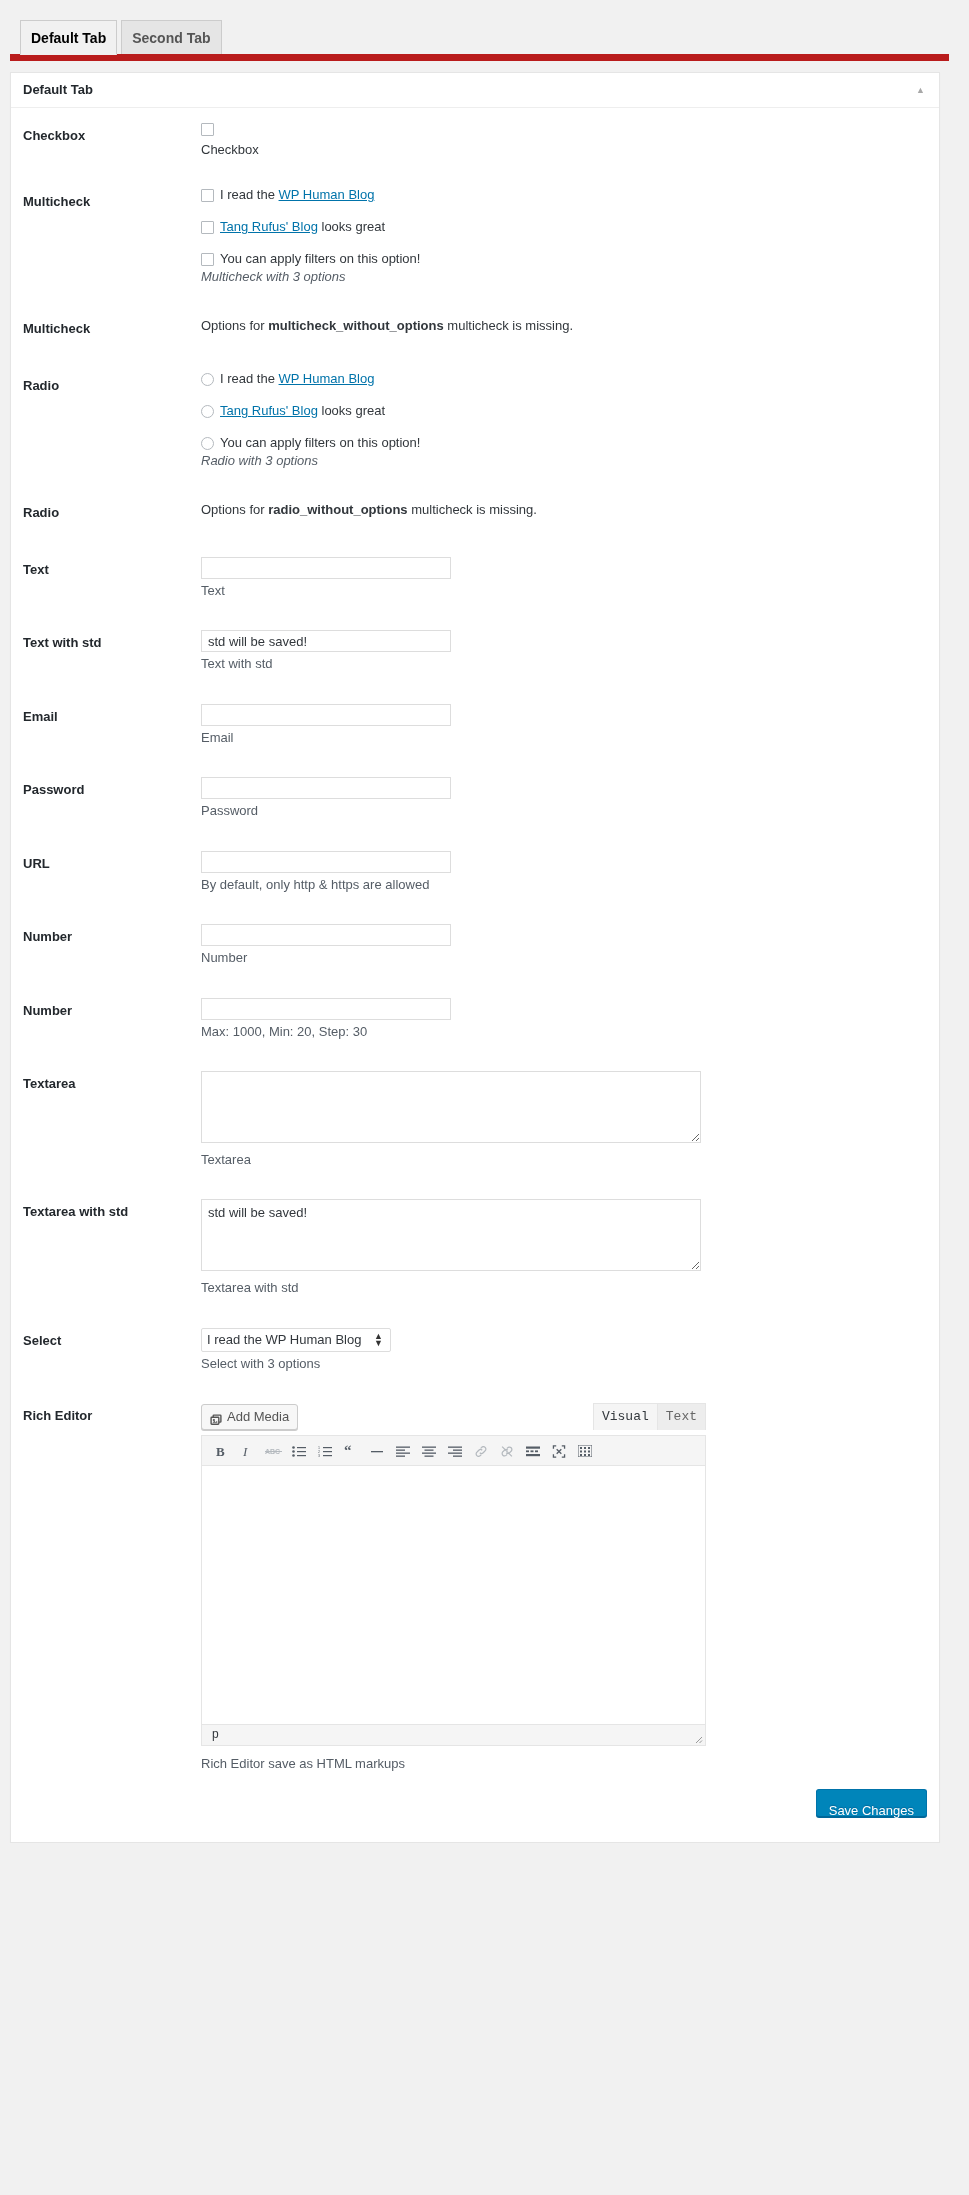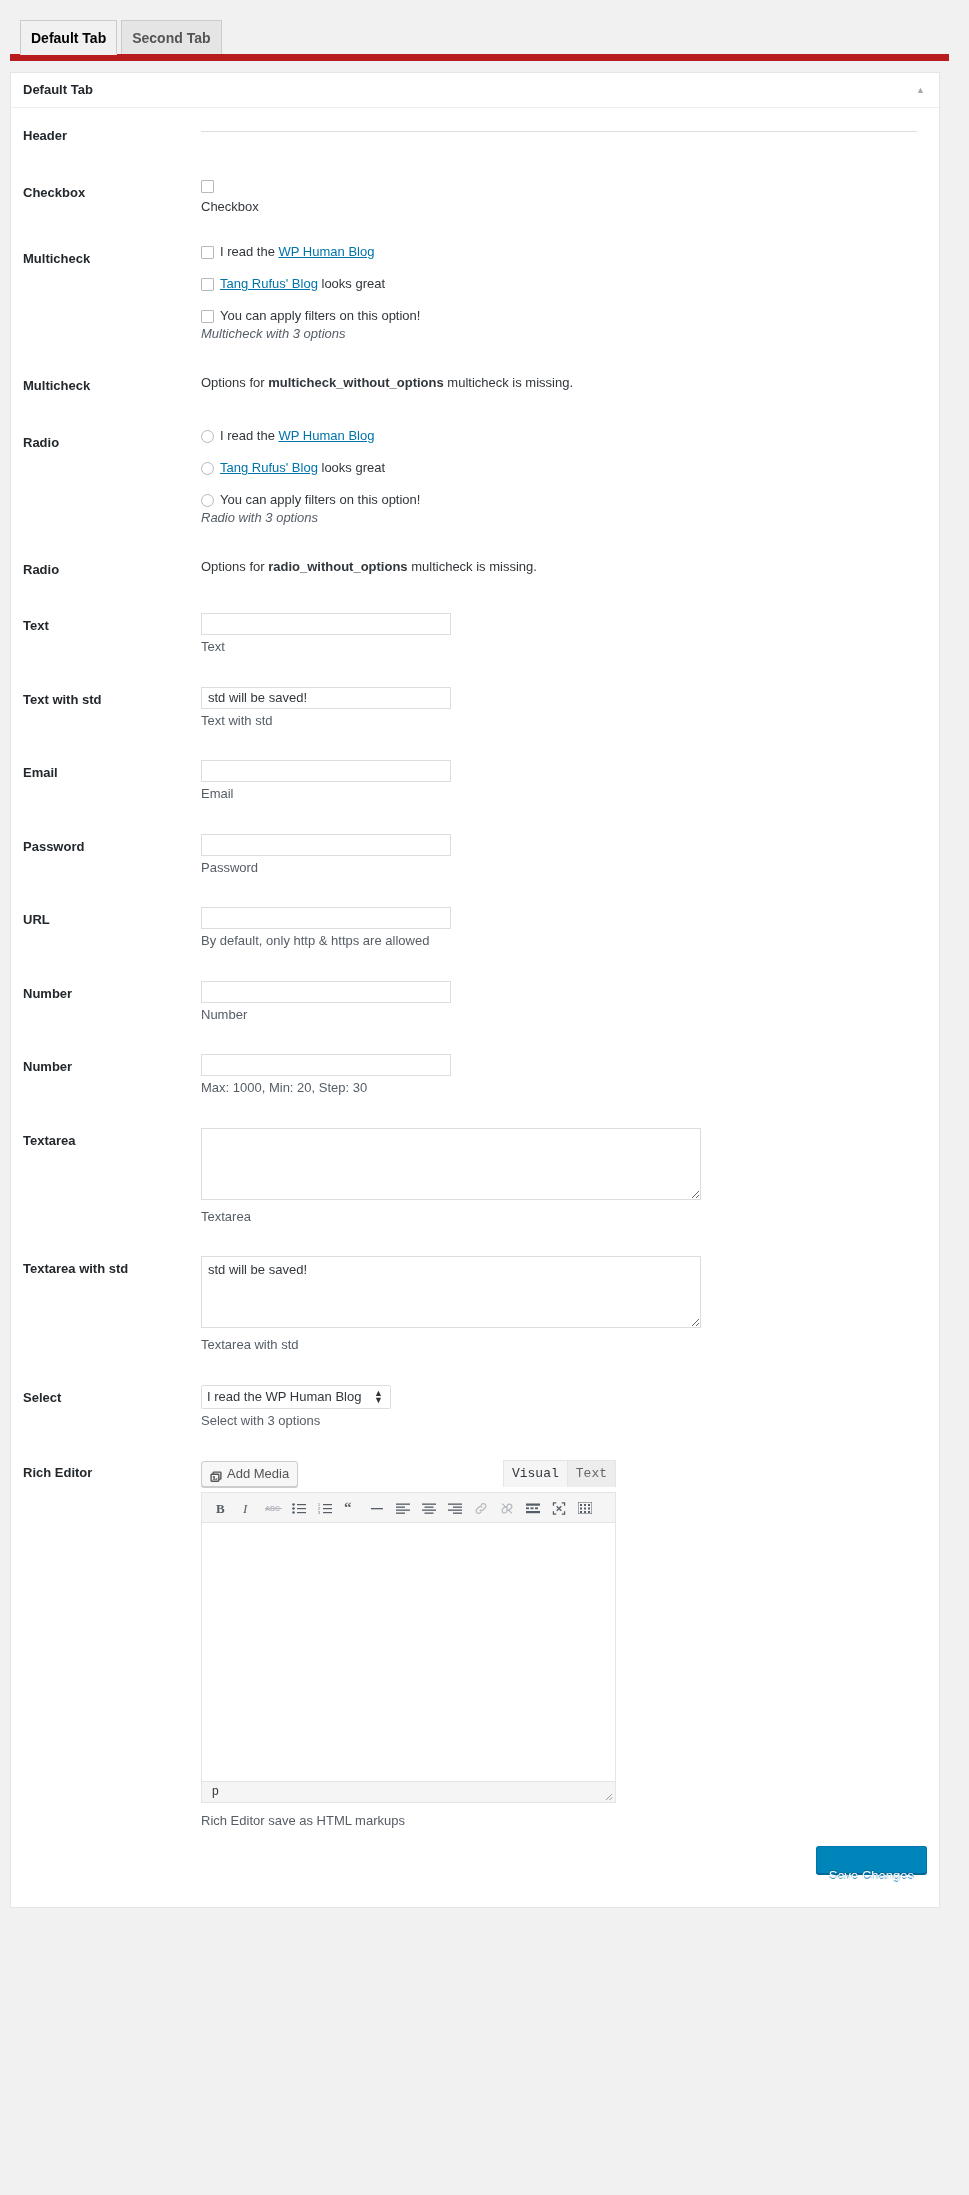--- a/index.html
+++ b/index.html
@@ -237,21 +237,21 @@
     transform: translateY(-50%);
     font-size: 9px;
     line-height: 7px;
     color: #333;
     pointer-events: none;
     text-align: center;
   }
   .wp-select .spin-arrows span { display: block; }
 
   
-  .editor-wrap { width: 415px; }
+  .editor-wrap { width: 505px; }
   .editor-toolbar-top {
     display: flex;
     align-items: flex-end;
     justify-content: space-between;
     margin-bottom: 5px;
   }
   .add-media-btn {
     display: inline-flex;
     align-items: center;
     gap: 4px;
@@ -328,21 +328,21 @@
   .button-primary {
     background: #0085ba;
     border: 1px solid #0073aa;
     border-bottom-color: #006799;
     box-shadow: 0 1px 0 #006799;
     color: #fff;
     text-shadow: 0 -1px 1px #006799;
     font-size: 13px;
     line-height: 26px;
     height: 28px;
-    padding: 16px 12px 1px;
+    padding: 8px 12px 1px;
     border-radius: 3px;
     cursor: pointer;
     font-family: "Liberation Sans", sans-serif;
   }
 </style>
 </head>
 <body>
 
 <div class="wrap">
 
@@ -355,26 +355,20 @@
 
     <div class="postbox-header">
       <h2 class="postbox-title">Default Tab</h2>
       <span class="toggle-indicator">▲</span>
     </div>
 
     <div class="postbox-inside">
       <table class="form-table">
         <tbody>
 
-          <tr>
-            <th>Header</th>
-            <td>
-              <hr class="section-rule">
-            </td>
-          </tr>
 
 
           <tr>
             <th>Checkbox</th>
             <td>
               <div class="chk-single">
                 <span class="cb-box"></span>
               </div>
               <span class="chk-single-label">Checkbox</span>
             </td>

